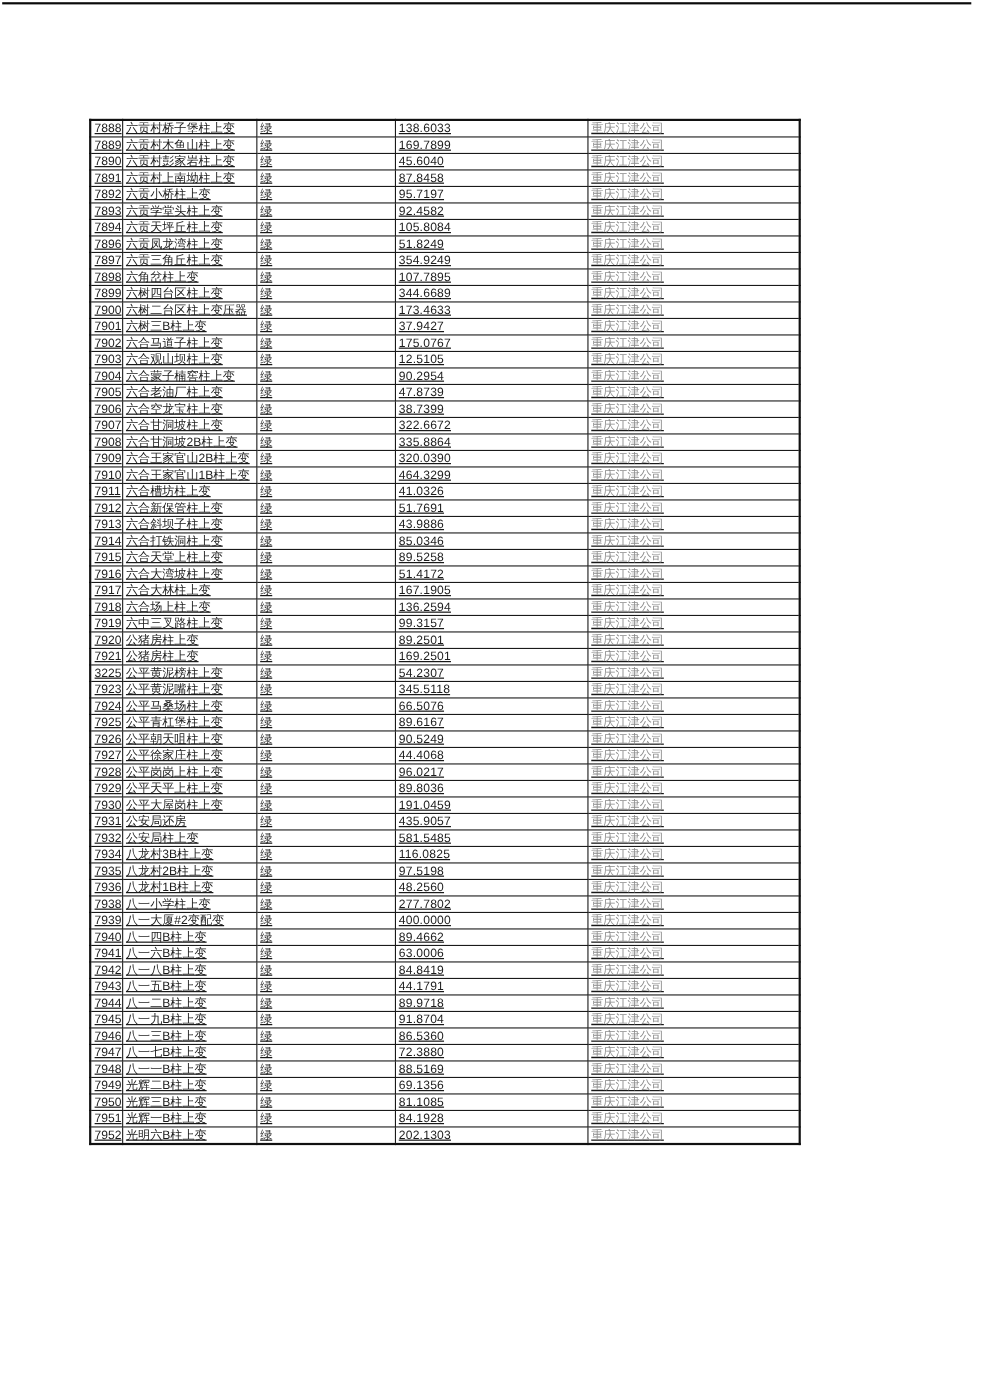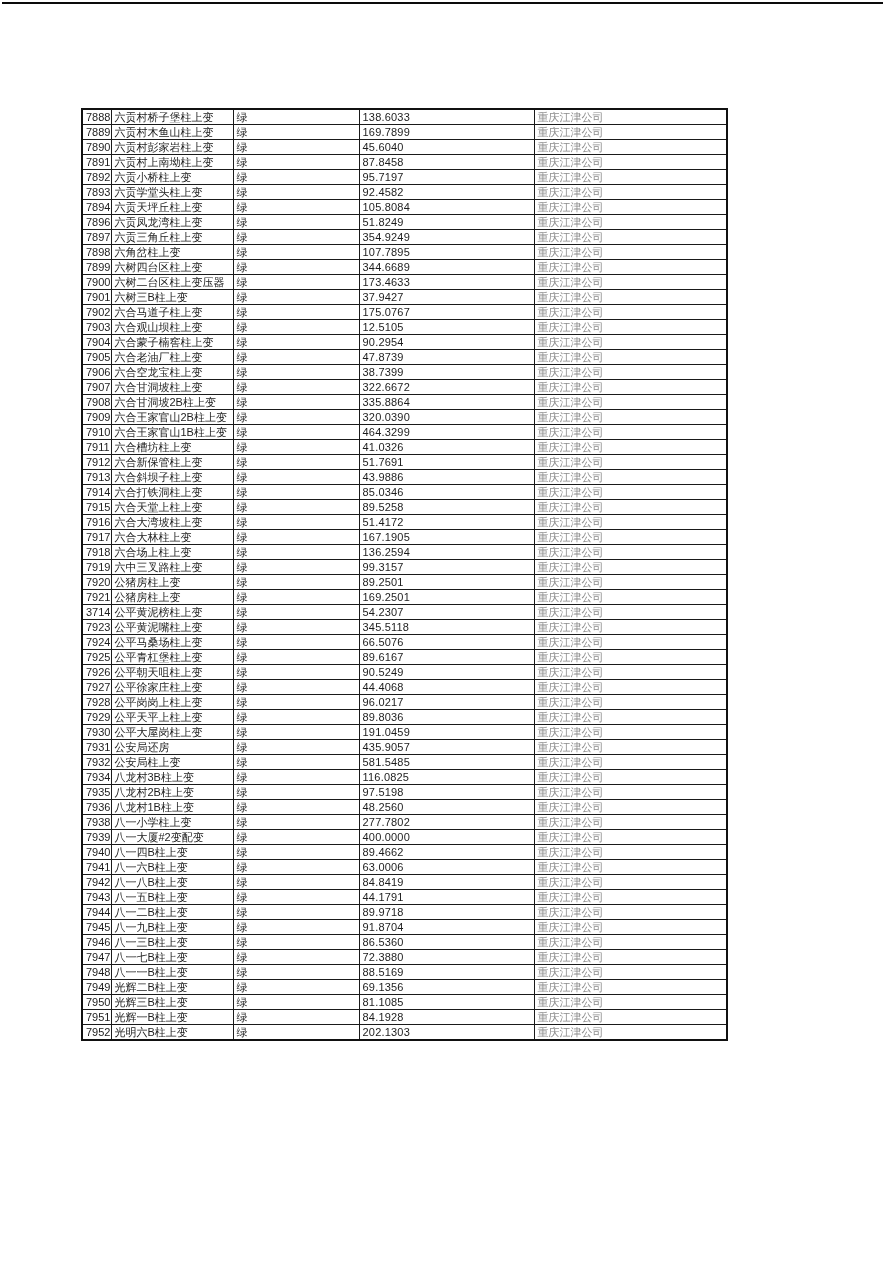--- a/index.html
+++ b/index.html
@@ -23,20 +23,21 @@
     background: #0a0a0a;
   }
   table.data-table {
     position: absolute;
     left: 81px;
     top: 108px;
     width: 645px;
     border-collapse: collapse;
     table-layout: fixed;
     border: 2px solid #111111;
+    text-decoration: underline;
   }
   table.data-table td {
     border: 1px solid #1a1a1a;
     height: 14px;
     padding: 0 3px;
     font-size: 11px;
     line-height: 14px;
     color: #1c1c1c;
     white-space: nowrap;
     overflow: hidden;
@@ -294,21 +295,21 @@
         <td class="col-company">重庆江津公司</td>
       </tr>
       <tr>
         <td class="col-id">7921</td>
         <td class="col-name">公猪房柱上变</td>
         <td class="col-status">绿</td>
         <td class="col-value">169.2501</td>
         <td class="col-company">重庆江津公司</td>
       </tr>
       <tr>
-        <td class="col-id">3714</td>
+        <td class="col-id">3225</td>
         <td class="col-name">公平黄泥榜柱上变</td>
         <td class="col-status">绿</td>
         <td class="col-value">54.2307</td>
         <td class="col-company">重庆江津公司</td>
       </tr>
       <tr>
         <td class="col-id">7923</td>
         <td class="col-name">公平黄泥嘴柱上变</td>
         <td class="col-status">绿</td>
         <td class="col-value">345.5118</td>

